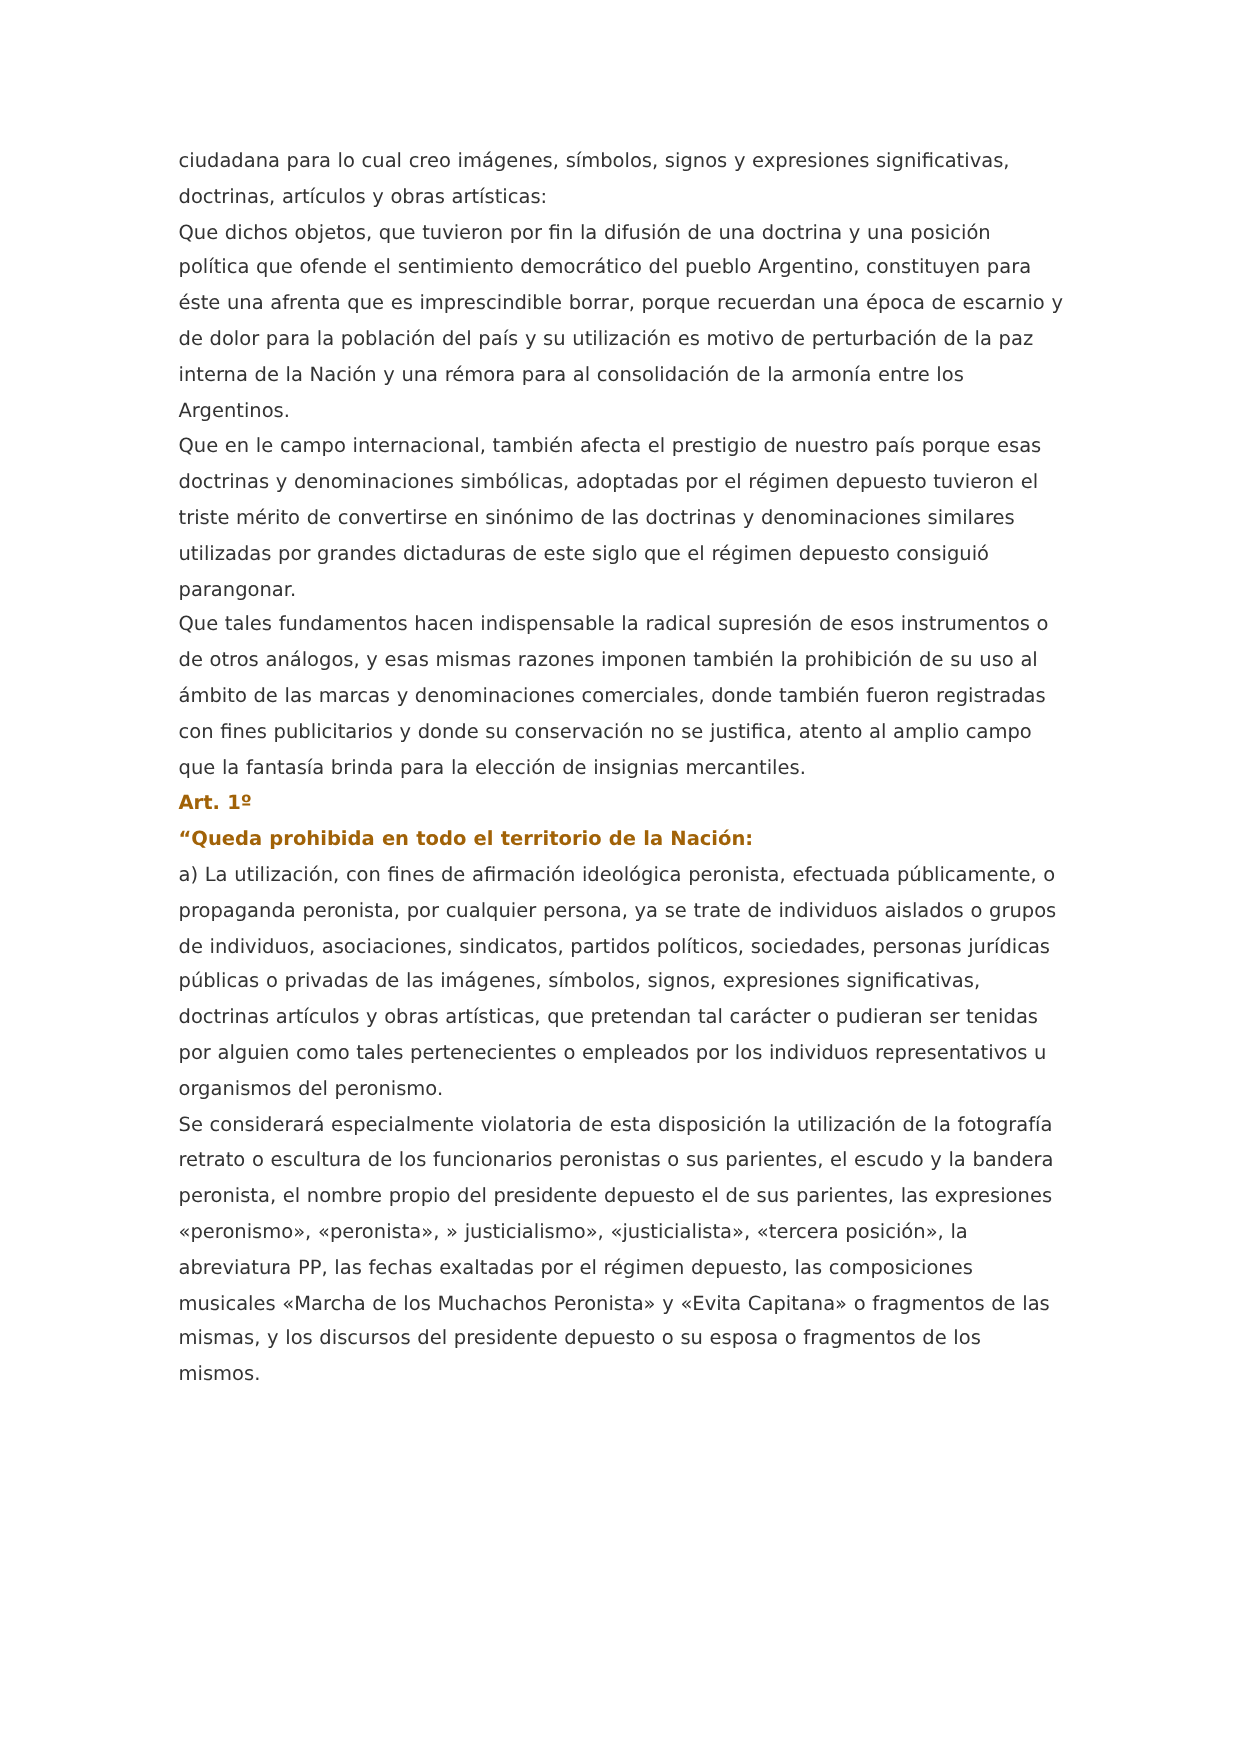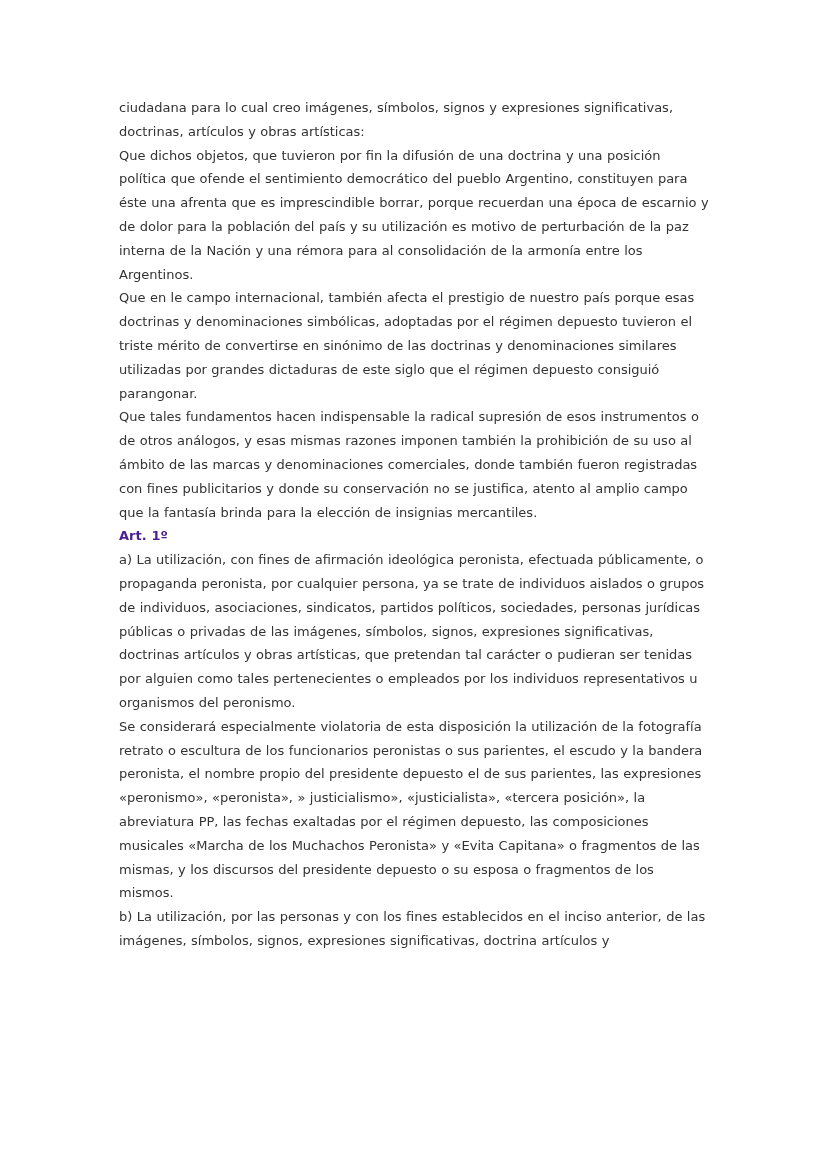--- a/index.html
+++ b/index.html
@@ -24,30 +24,30 @@
       padding: 0;
       font-family: "DejaVu Sans", "Liberation Sans", sans-serif;
       font-size: 13px;
       line-height: 23.8px;
       color: #333333;
       text-align: left;
       word-spacing: 0.3px;
     }
     .content p.bold {
       font-weight: bold;
-      color: #4c1d95;
+      color: #a16207;
     }
   </style>
 </head>
 <body>
 
 <div class="page">
   <div class="content">
     <p>ciudadana para lo cual creo imágenes, símbolos, signos y expresiones significativas, doctrinas, artículos y obras artísticas:</p>
     <p>Que dichos objetos, que tuvieron por fin la difusión de una doctrina y una posición política que ofende el sentimiento democrático del pueblo Argentino, constituyen para éste una afrenta que es imprescindible borrar, porque recuerdan una época de escarnio y de dolor para la población del país y su utilización es motivo de perturbación de la paz interna de la Nación y una rémora para al consolidación de la armonía entre los Argentinos.</p>
     <p>Que en le campo internacional, también afecta el prestigio de nuestro país porque esas doctrinas y denominaciones simbólicas, adoptadas por el régimen depuesto tuvieron el triste mérito de convertirse en sinónimo de las doctrinas y denominaciones similares utilizadas por grandes dictaduras de este siglo que el régimen depuesto consiguió parangonar.</p>
     <p>Que tales fundamentos hacen indispensable la radical supresión de esos instrumentos o de otros análogos, y esas mismas razones imponen también la prohibición de su uso al ámbito de las marcas y denominaciones comerciales, donde también fueron registradas con fines publicitarios y donde su conservación no se justifica, atento al amplio campo que la fantasía brinda para la elección de insignias mercantiles.</p>
     <p class="bold">Art. 1º</p>
+    <p class="bold">“Queda prohibida en todo el territorio de la Nación:</p>
     <p>a) La utilización, con fines de afirmación ideológica peronista, efectuada públicamente, o propaganda peronista, por cualquier persona, ya se trate de individuos aislados o grupos de individuos, asociaciones, sindicatos, partidos políticos, sociedades, personas jurídicas públicas o privadas de las imágenes, símbolos, signos, expresiones significativas, doctrinas artículos y obras artísticas, que pretendan tal carácter o pudieran ser tenidas por alguien como tales pertenecientes o empleados por los individuos representativos u organismos del peronismo.</p>
     <p>Se considerará especialmente violatoria de esta disposición la utilización de la fotografía retrato o escultura de los funcionarios peronistas o sus parientes, el escudo y la bandera peronista, el nombre propio del presidente depuesto el de sus parientes, las expresiones «peronismo», «peronista», » justicialismo», «justicialista», «tercera posición», la abreviatura PP, las fechas exaltadas por el régimen depuesto, las composiciones musicales «Marcha de los Muchachos Peronista» y «Evita Capitana» o fragmentos de las mismas, y los discursos del presidente depuesto o su esposa o fragmentos de los mismos.</p>
-    <p>b) La utilización, por las personas y con los fines establecidos en el inciso anterior, de las imágenes, símbolos, signos, expresiones significativas, doctrina artículos y</p>
   </div>
 </div>
 
 </body></html>

